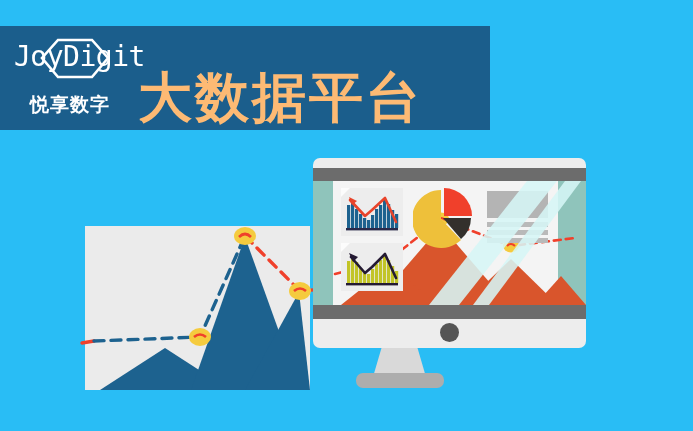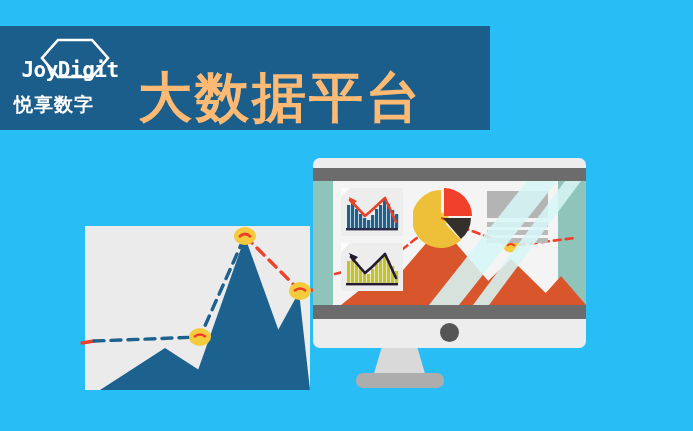--- a/index.html
+++ b/index.html
@@ -14,27 +14,27 @@
   
   .banner{
     position:absolute;left:0;top:26px;width:490px;height:104px;
     background:#1b5e8c;
   }
   .logo{
     position:absolute;left:14px;top:10px;width:112px;height:86px;
   }
   .logo svg{position:absolute;left:0;top:0;}
   .logo-word{
-    position:absolute;left:0;top:22px;width:112px;text-align:center;
-    color:#ffffff;font-size:21px;font-weight:bold;letter-spacing:-0.5px;
+    position:absolute;left:0;top:4px;width:112px;text-align:center;
+    color:#ffffff;font-size:28px;font-weight:normal;letter-spacing:-0.5px;
     font-family:"DejaVu Sans Mono","Liberation Mono",monospace;
     white-space:nowrap;
   }
   .logo-sub{
-    position:absolute;left:0;top:56px;width:112px;
+    position:absolute;left:0;top:56px;width:112px;text-align:center;
     color:#ffffff;font-size:19px;font-weight:bold;letter-spacing:1px;
     white-space:nowrap;
   }
   .banner-title{
     position:absolute;left:138px;top:44px;
     color:#fdba74;font-size:54px;font-weight:bold;letter-spacing:3px;
     line-height:1;white-space:nowrap;
   }
 
   

